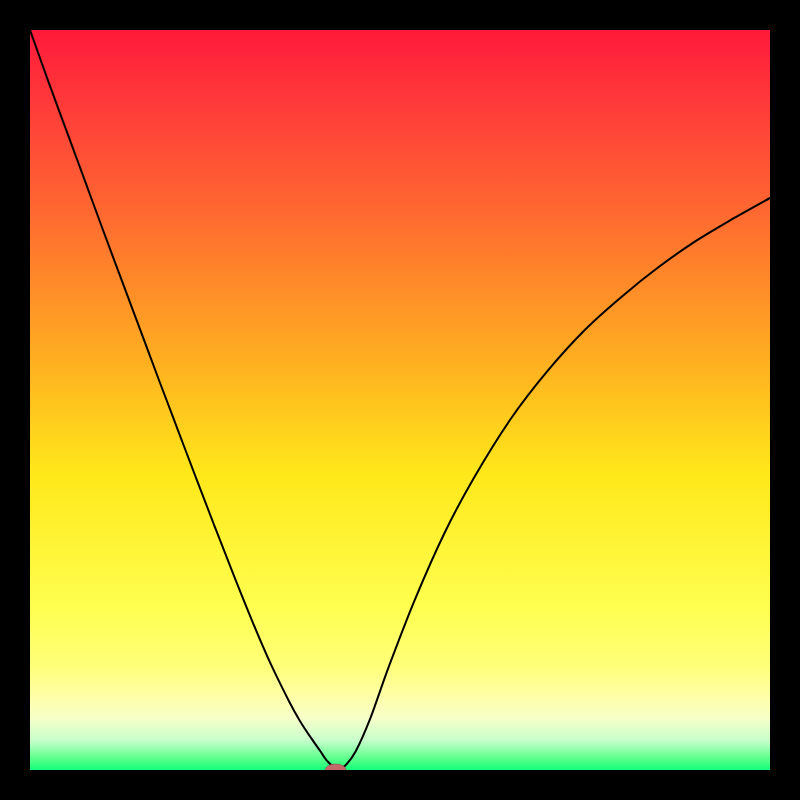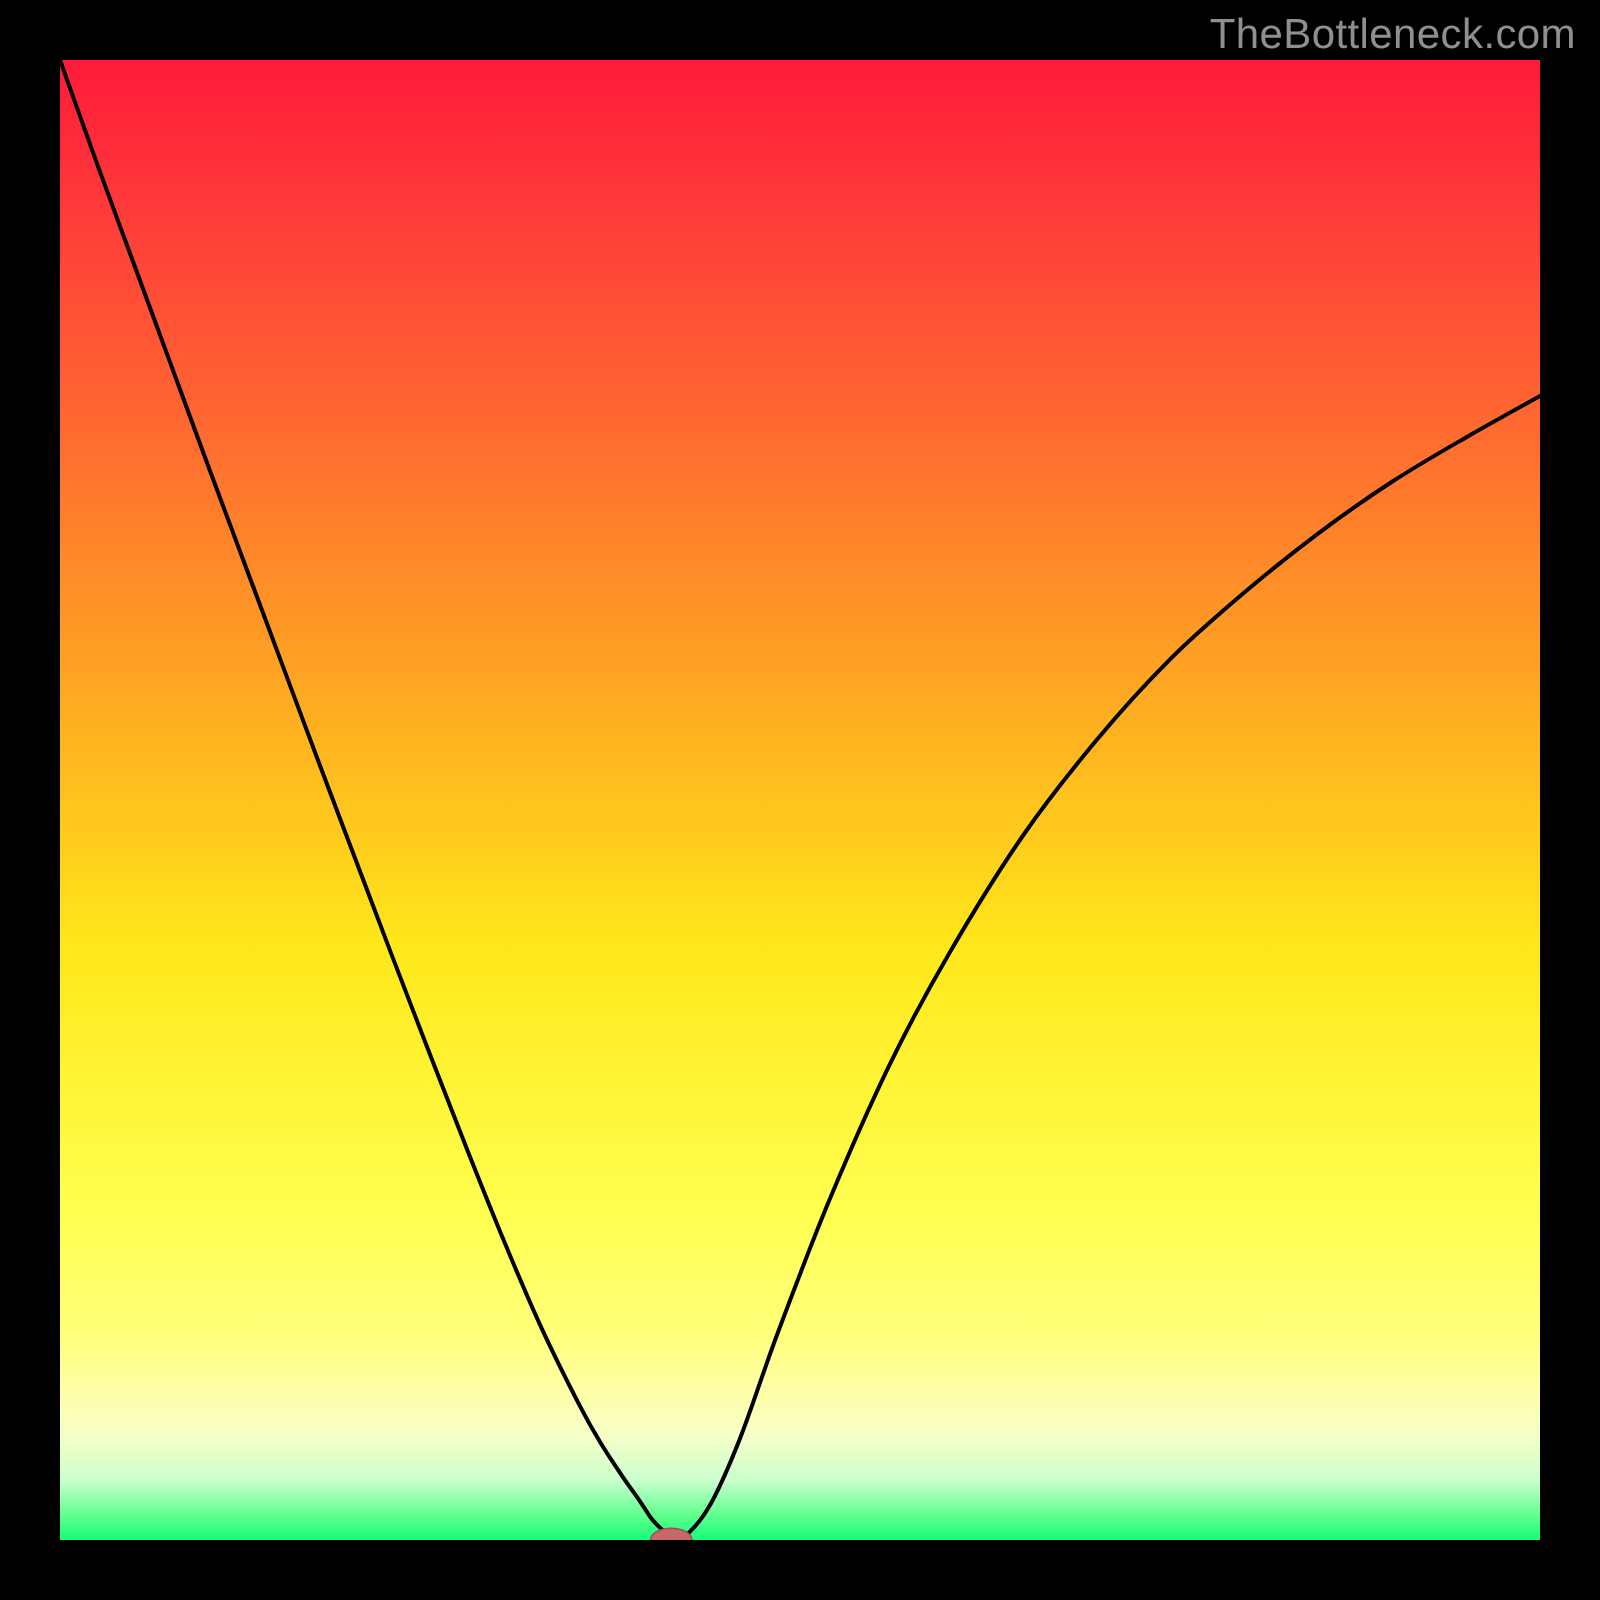--- a/index.html
+++ b/index.html
@@ -50,21 +50,20 @@
     font-size: 21px;
     letter-spacing: 0.2px;
     font-weight: 400;
   }
 </style>
 </head>
 <body>
 
 <div class="frame">
 
-  <div class="watermark">TheBottleneck.com</div>
 
   <div class="plot-outer">
     <div class="plot-area">
 
       <svg class="gradient" viewBox="0 0 100 100" preserveAspectRatio="none">
         <defs>
           <linearGradient id="bg-grad" x1="0" y1="0" x2="0" y2="1">
 
           <stop offset="0.00%" stop-color="#ff1a3a"></stop>
               <stop offset="10.00%" stop-color="#ff3a3a"></stop>

